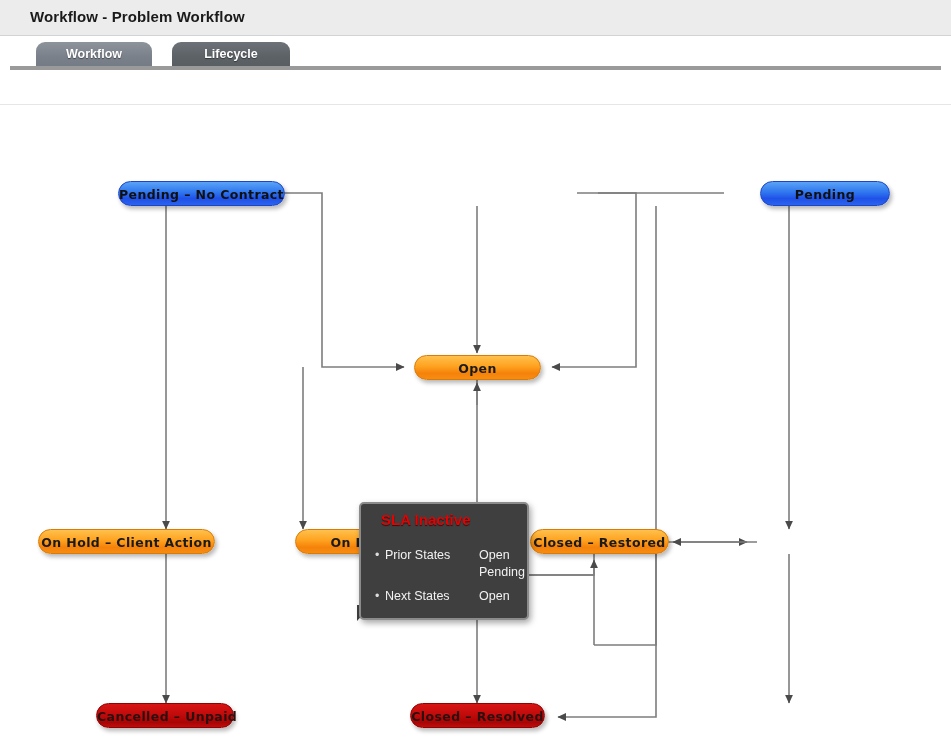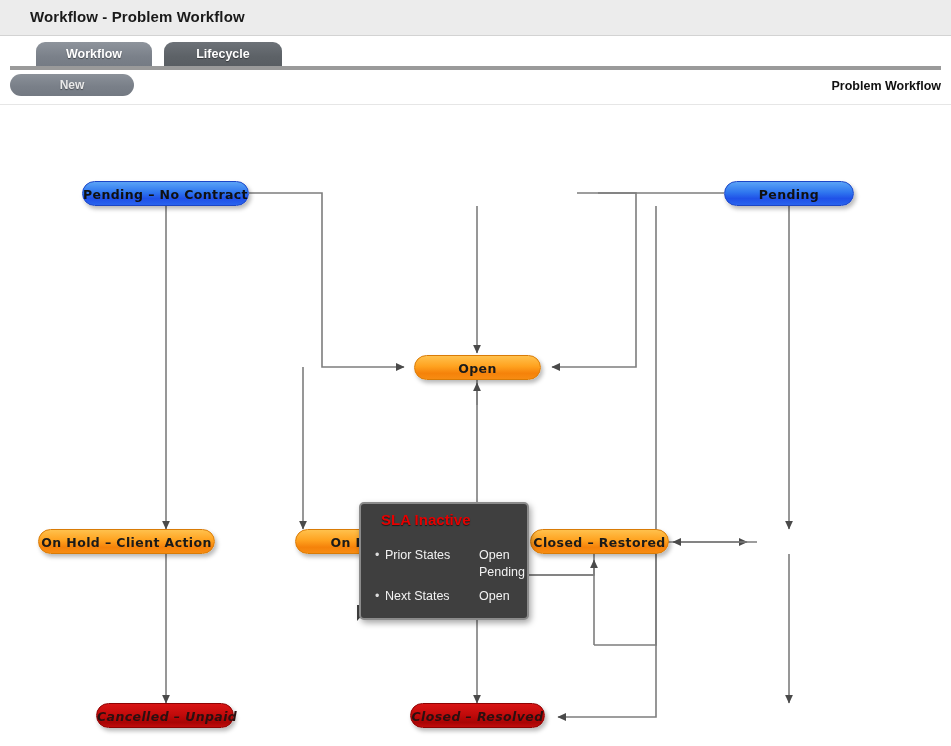--- a/index.html
+++ b/index.html
@@ -48,21 +48,21 @@
     text-shadow: 0 1px 1px rgba(0,0,0,0.45);
     cursor: pointer;
     white-space: nowrap;
   }
   .tab.inactive {
     background: linear-gradient(to bottom, #8e949c 0%, #7b818a 55%, #747a83 100%);
     left: 36px; width: 116px;
   }
   .tab.active {
     background: linear-gradient(to bottom, #6d7278 0%, #5d6267 55%, #585d62 100%);
-    left: 164px; width: 118px;
+    left: 172px; width: 118px;
   }
   .tab-underline {
     position: absolute; left: 10px; top: 66px;
     width: 931px; height: 4px;
     background: #9a9a9a;
   }
 
   
   .toolbar {
     position: absolute; left: 0; top: 72px;
@@ -110,31 +110,31 @@
     white-space: nowrap;
     letter-spacing: 0.4px;
     cursor: pointer;
     box-shadow: 2px 3px 4px rgba(0,0,0,0.28);
     font-family: "DejaVu Sans", sans-serif;
   }
   .node.blue {
     background: linear-gradient(to bottom, #5aa3f6 0%, #2f76ef 45%, #1f51e8 72%, #2a64ee 100%);
     color: #101010;
     border: 1px solid #1c46c6;
+    margin-left: 36px;
   }
   .node.orange {
     background: linear-gradient(to bottom, #ffc14d 0%, #ffa21f 45%, #f5820a 75%, #f78c12 100%);
     color: #1a1a1a;
     border: 1px solid #d97b06;
   }
   .node.red {
     background: linear-gradient(to bottom, #d81414 0%, #c20b0b 45%, #a90404 80%, #c00d0d 100%);
     color: #2b1010;
     border: 1px solid #8e0303;
-    font-style: italic;
   }
 
   
   .tooltip {
     position: absolute;
     left: 359px; top: 397px;
     width: 170px; height: 118px;
     background: #3f3f3f;
     border: 2px solid #8b8b8b;
     border-radius: 5px;
@@ -172,24 +172,20 @@
   <div class="titlebar">
     <div class="title">Workflow - Problem Workflow</div>
   </div>
 
   <div class="tabstrip">
     <div class="tab inactive">Workflow</div>
     <div class="tab active">Lifecycle</div>
   </div>
   <div class="tab-underline"></div>
 
-  <div class="toolbar">
-    <div class="btn-new">New</div>
-    <div class="page-label">Problem Workflow</div>
-  </div>
 
   <div class="canvas">
 
     <svg class="canvas-svg" viewBox="0 0 951 642" preserveAspectRatio="none">
       <defs>
         <marker id="ah" markerWidth="9" markerHeight="9" refX="8" refY="4.5" orient="auto" markerUnits="userSpaceOnUse">
           <path d="M0,0.6 L8.6,4.5 L0,8.4 z" fill="#4a4a4a"></path>
         </marker>
       </defs>
       <g stroke="#7d7d7d" stroke-width="1.6" fill="none">

